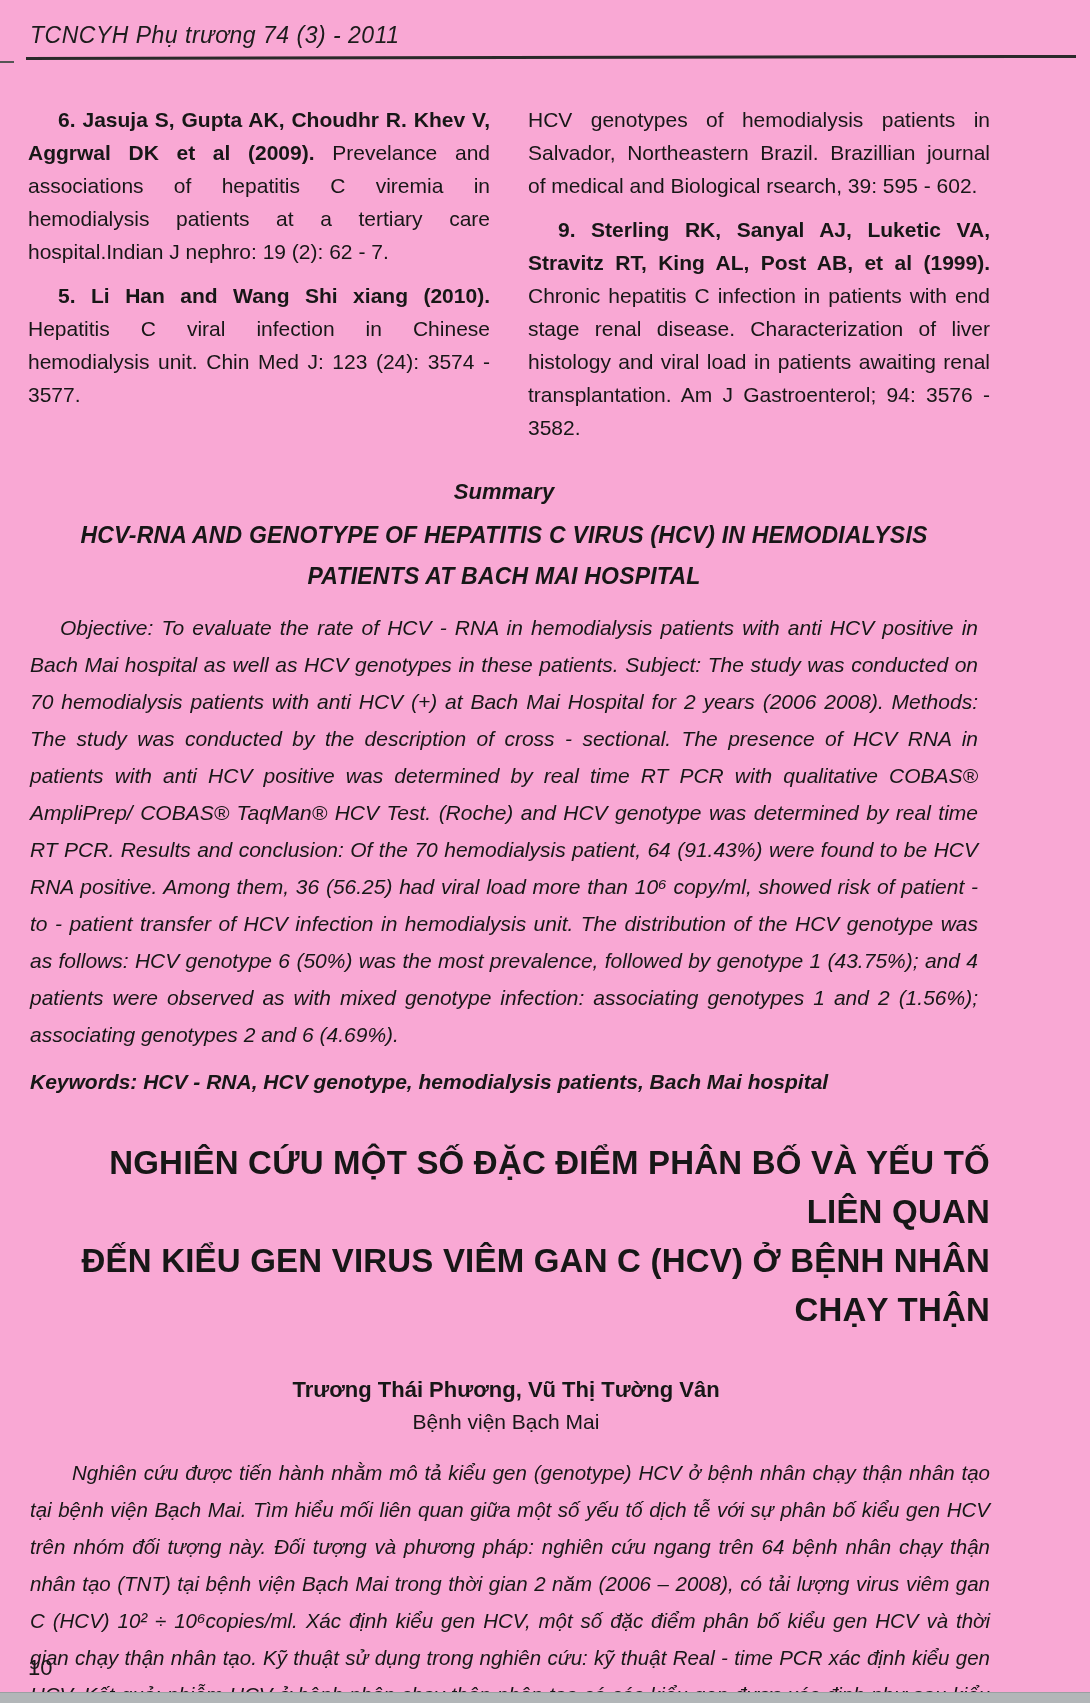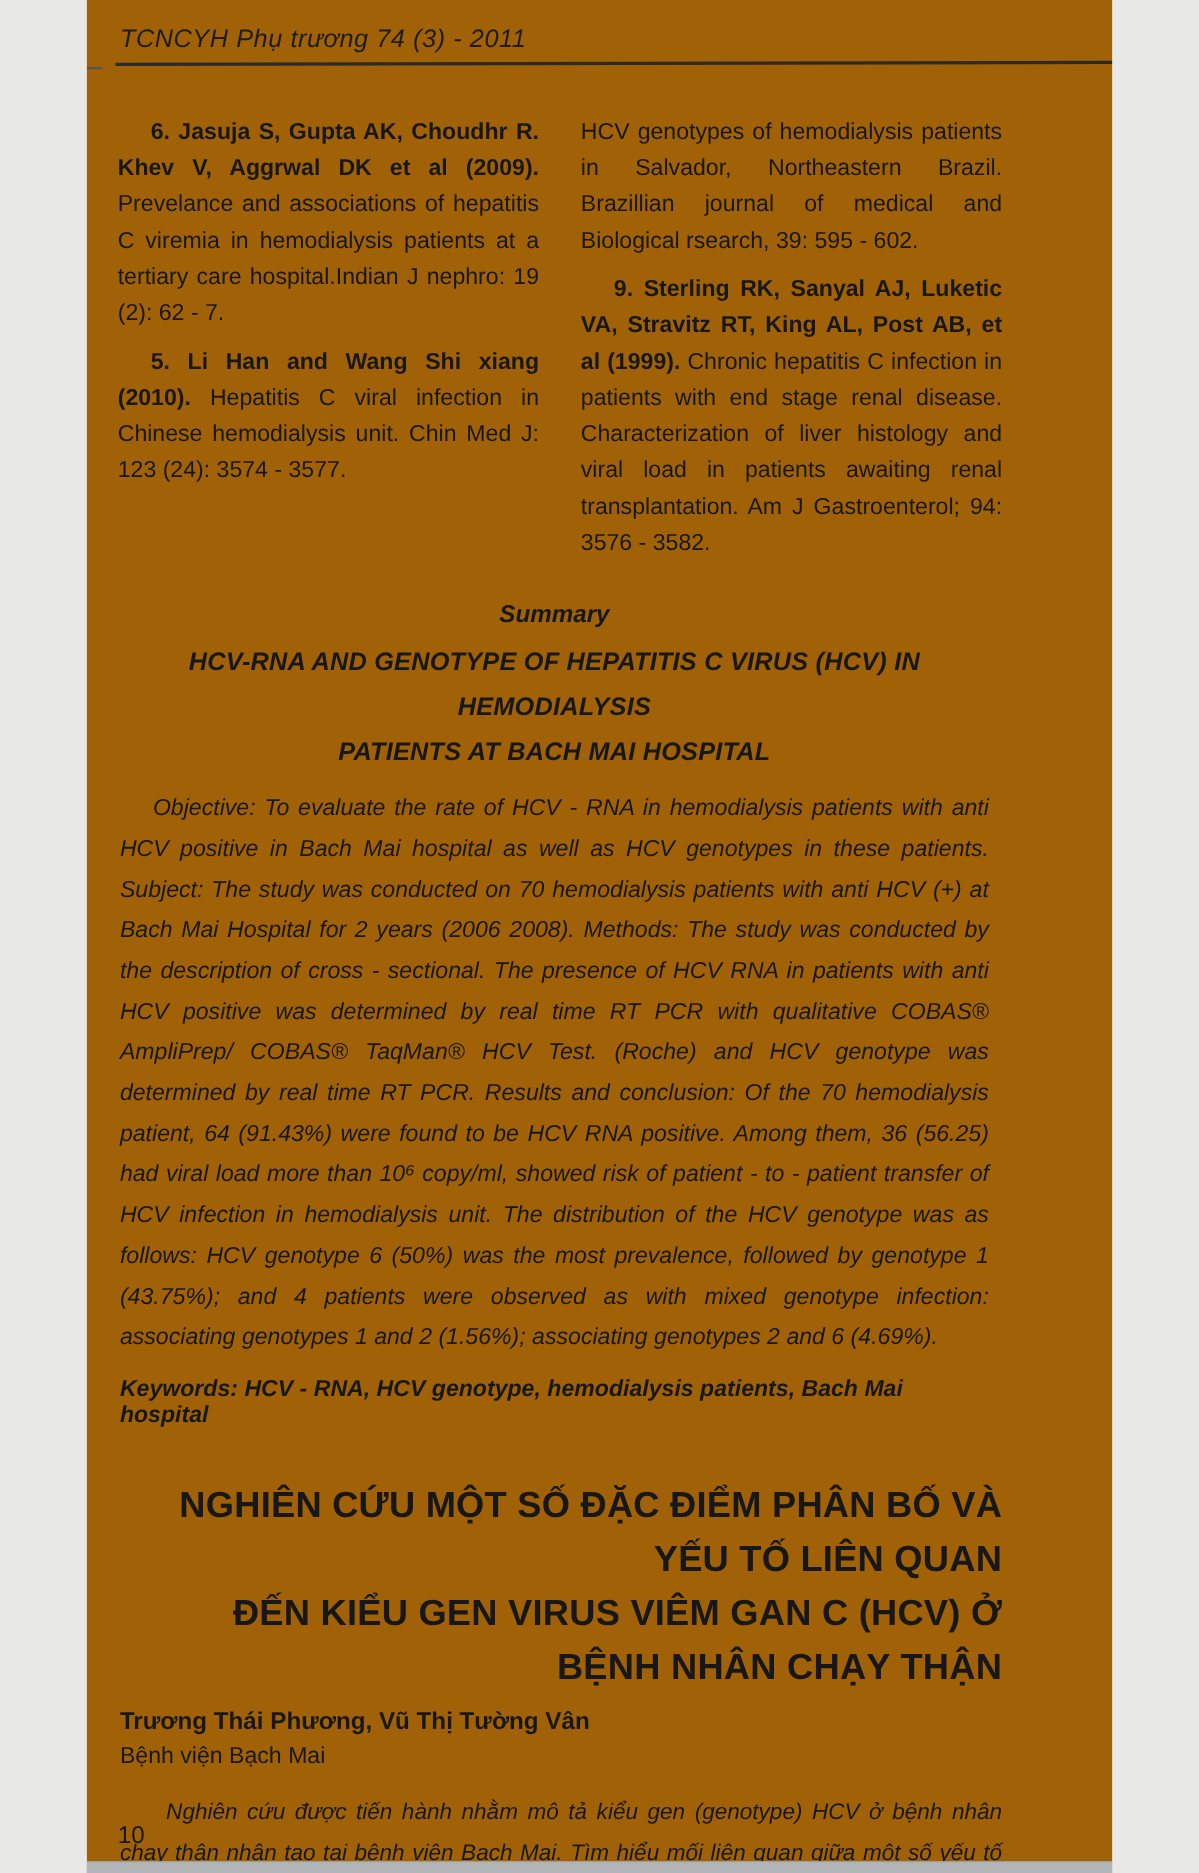--- a/index.html
+++ b/index.html
@@ -1,21 +1,21 @@
 <!DOCTYPE html>
 <html><head>
 <meta charset="utf-8">
 <style>
   html, body { margin: 0; padding: 0; background: #e8e8e6; }
   .page {
     position: relative;
-    width: 932px;
+    width: 1090px;
     height: 1703px;
     margin: 0 auto;
-    background: #a16207;
+    background: #f9a8d4;
     color: #171717;
     font-family: "Liberation Sans", sans-serif;
     overflow: hidden;
     box-sizing: border-box;
   }
   
   .hdr { padding: 22px 30px 0 30px; }
   .journal {
     font-style: italic;
     font-size: 23px;
@@ -84,21 +84,21 @@
   
   .vn { padding: 0 100px 0 30px; }
   .vn-title {
     margin: 44px 0 0 0;
     text-align: right;
     font-size: 33px;
     font-weight: bold;
     line-height: 49px;
     letter-spacing: 0.2px;
   }
-  .authors { margin-top: 10px; text-align: left; padding-right: 8px; }
+  .authors { margin-top: 40px; text-align: center; padding-right: 8px; }
   .author-names { font-weight: bold; font-size: 22px; line-height: 32px; }
   .affiliation { font-size: 21px; line-height: 32px; }
   .vn-abstract {
     margin: 16px 0 0 0;
     font-style: italic;
     font-size: 20.5px;
     line-height: 37px;
     text-align: justify;
     text-indent: 42px;
   }

